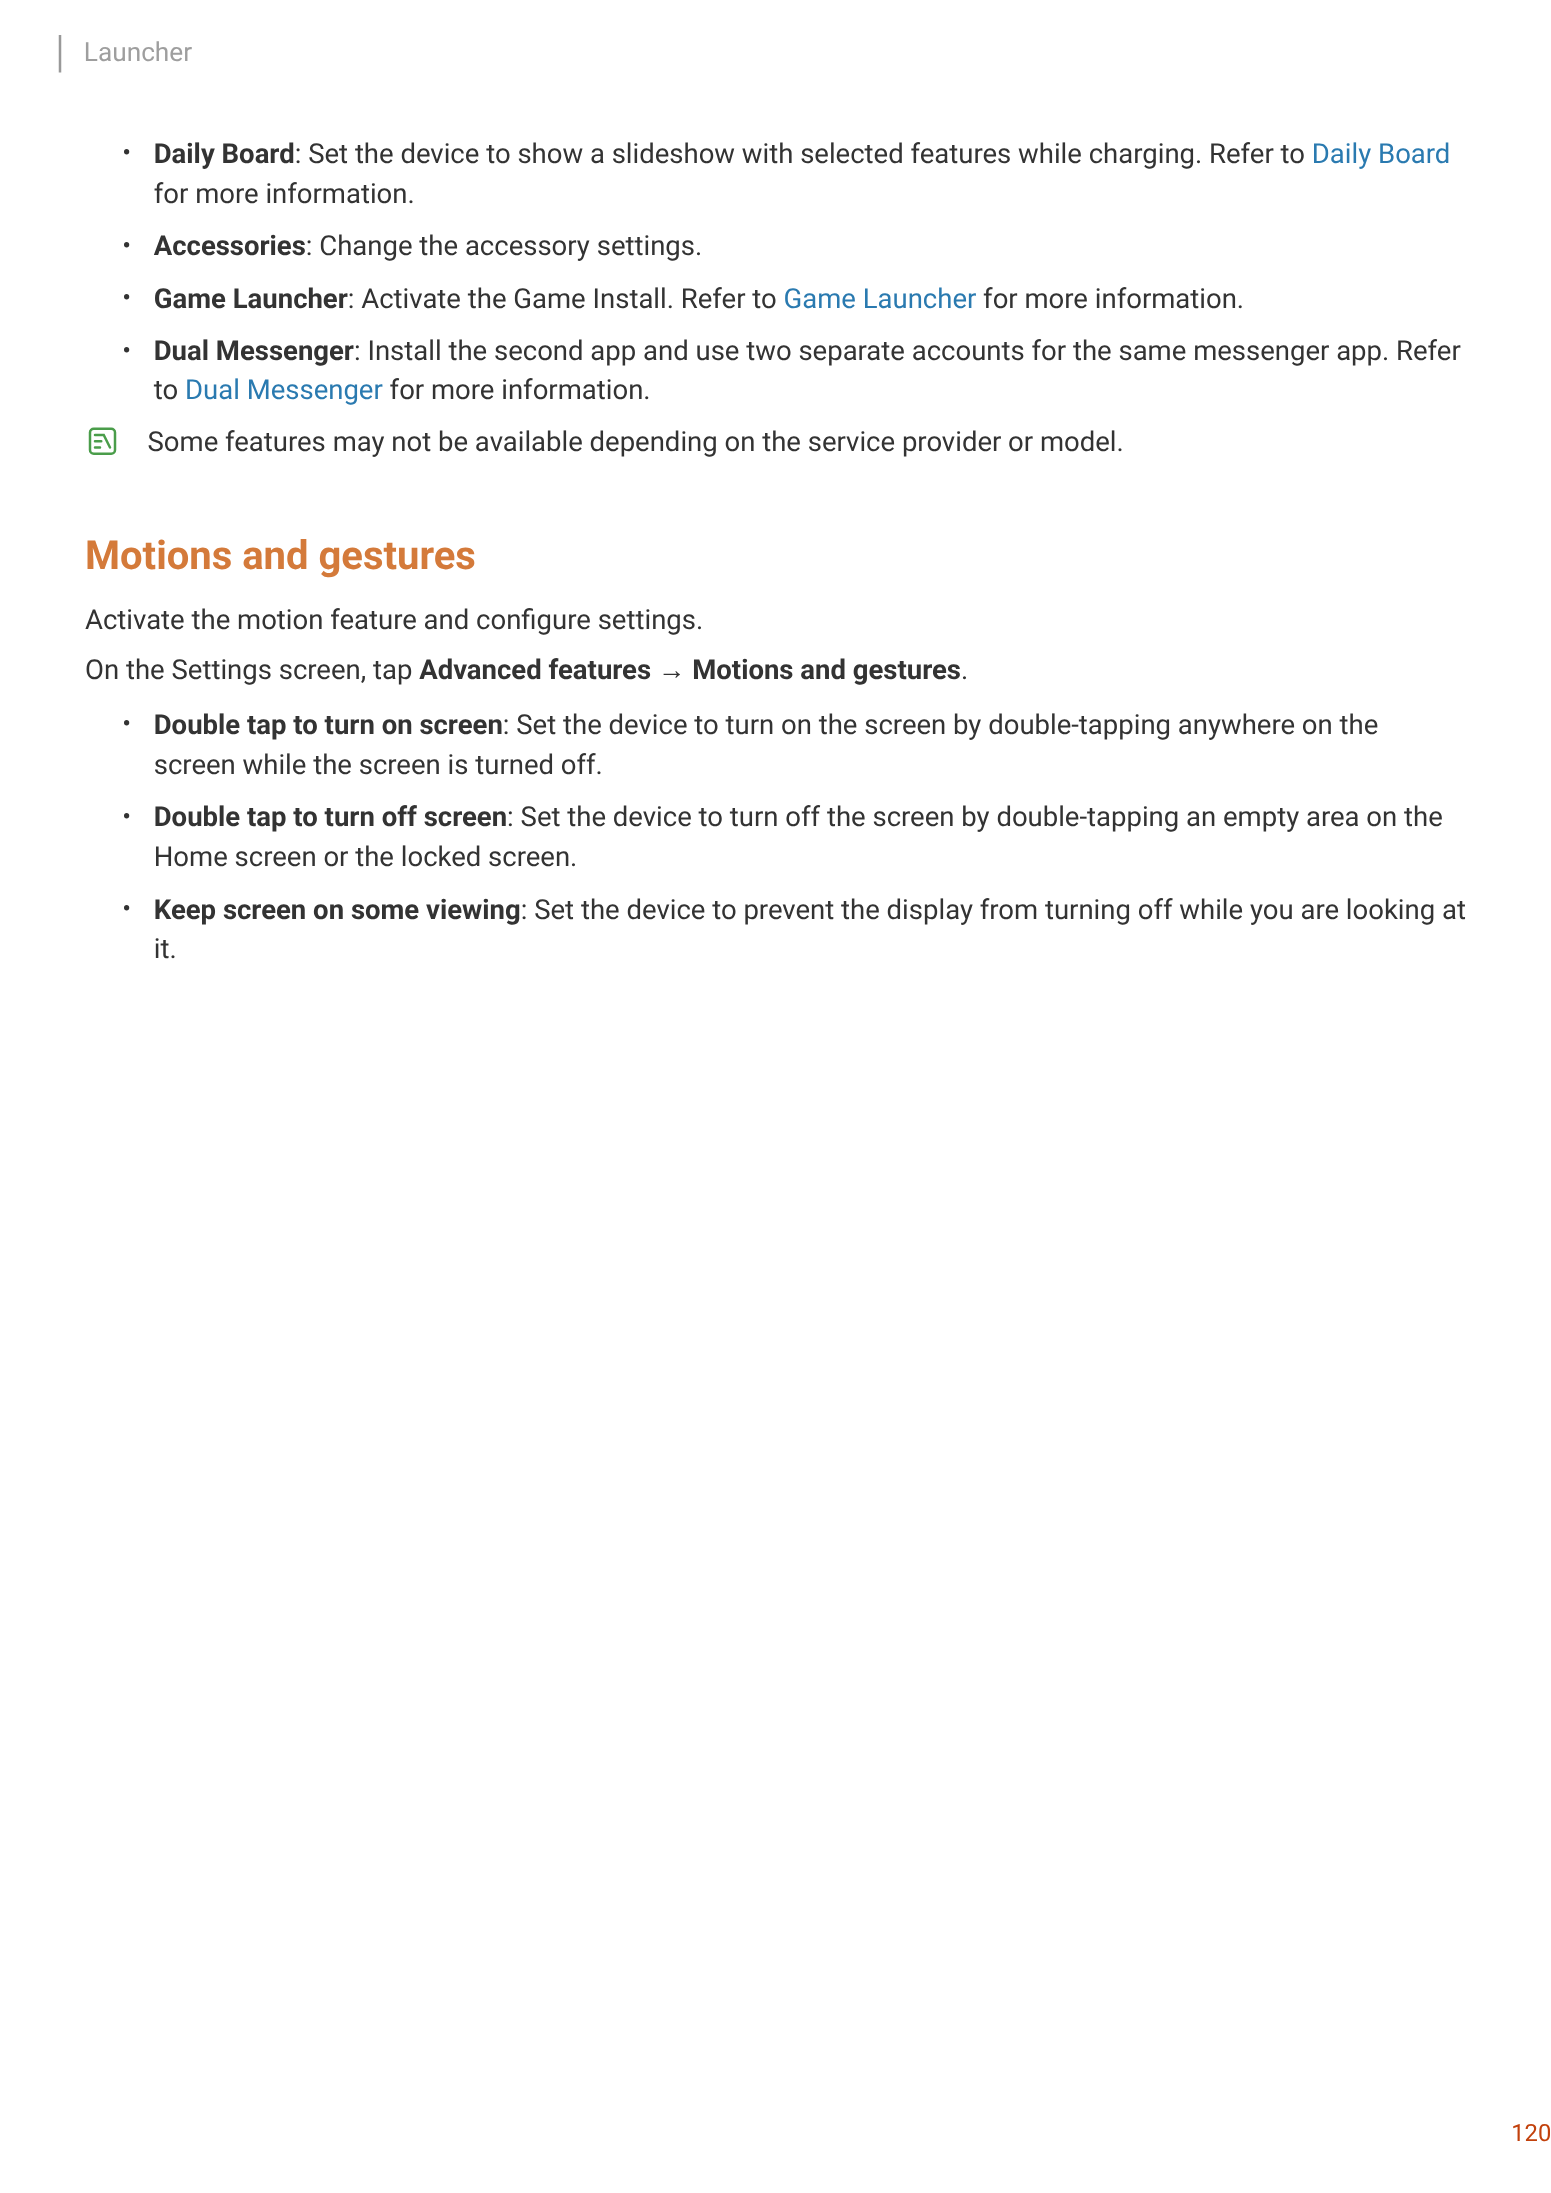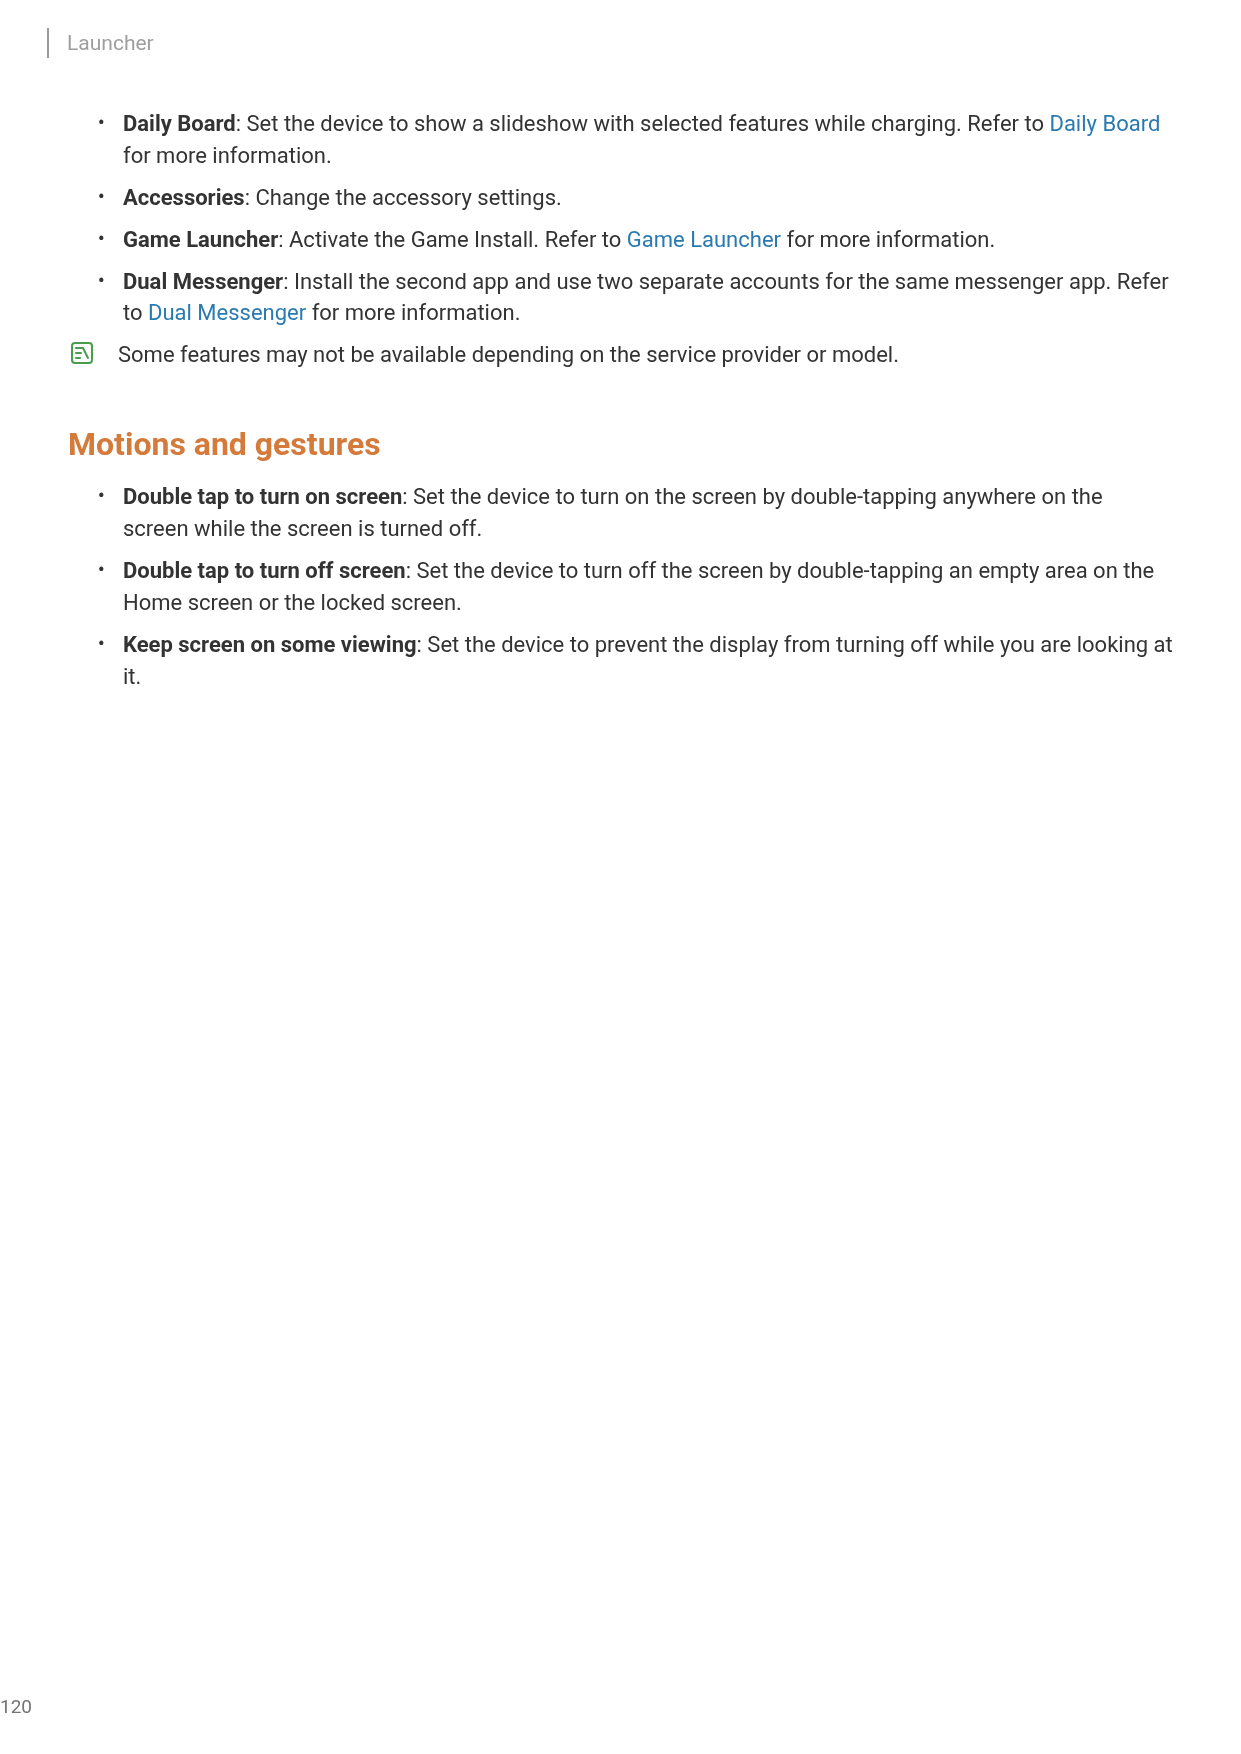--- a/index.html
+++ b/index.html
@@ -99,22 +99,22 @@
       margin-bottom: 8px;
     }
     .arrow {
       font-weight: normal;
     }
     .page-number {
       position: absolute;
       bottom: 36px;
       left: 0;
       right: 0;
-      text-align: left;
-      color: #737373;
+      text-align: right;
+      color: #c2410c;
       font-size: 19px;
     }
   </style>
 </head>
 <body>
 
 <div class="header">
   <div class="header-divider"></div>
   <span class="header-text">Launcher</span>
 </div>
@@ -151,21 +151,25 @@
   <div class="note-row">
     <svg class="note-icon" viewBox="0 0 24 24">
       <rect x="2" y="2" width="20" height="20" rx="3" fill="none" stroke="#4a9d4a" stroke-width="2"></rect>
       <path d="M 6 7 L 13 7 L 18 17 M 6 12 L 11 12 M 6 17 L 10 17" stroke="#4a9d4a" stroke-width="2" fill="none" stroke-linecap="round"></path>
     </svg>
     <div class="note-text">Some features may not be available depending on the service provider or model.</div>
   </div>
 
   <h2 class="section-heading">Motions and gestures</h2>
 
+  <p class="para">Activate the motion feature and configure settings.</p>
 
+  <p class="para">
+    <span>On the Settings screen, tap </span><span class="bold">Advanced features</span><span class="arrow"> → </span><span class="bold">Motions and gestures</span><span>.</span>
+  </p>
 
   <div class="bullet-list" style="margin-top:12px;">
     <div class="bullet-item">
       <div class="bullet">•</div>
       <div class="bullet-text">
         <span class="bold">Double tap to turn on screen</span><span>: Set the device to turn on the screen by double-tapping anywhere on the screen while the screen is turned off.</span>
       </div>
     </div>
     <div class="bullet-item">
       <div class="bullet">•</div>

